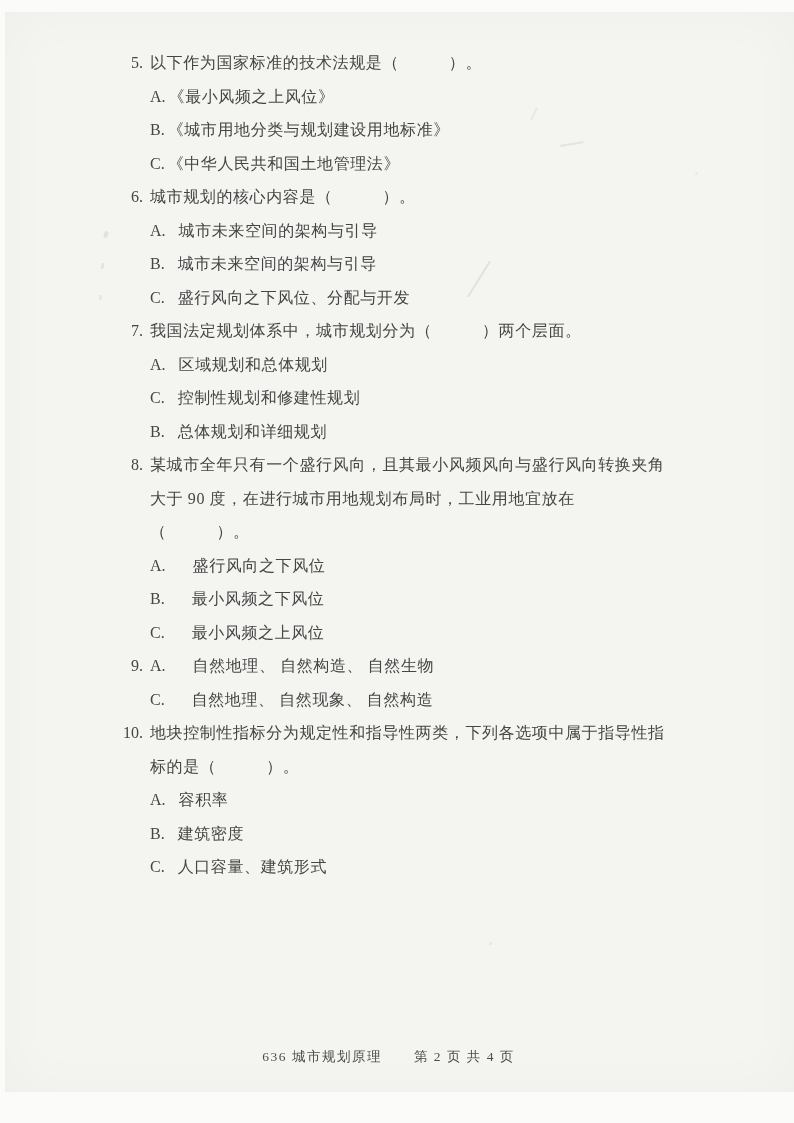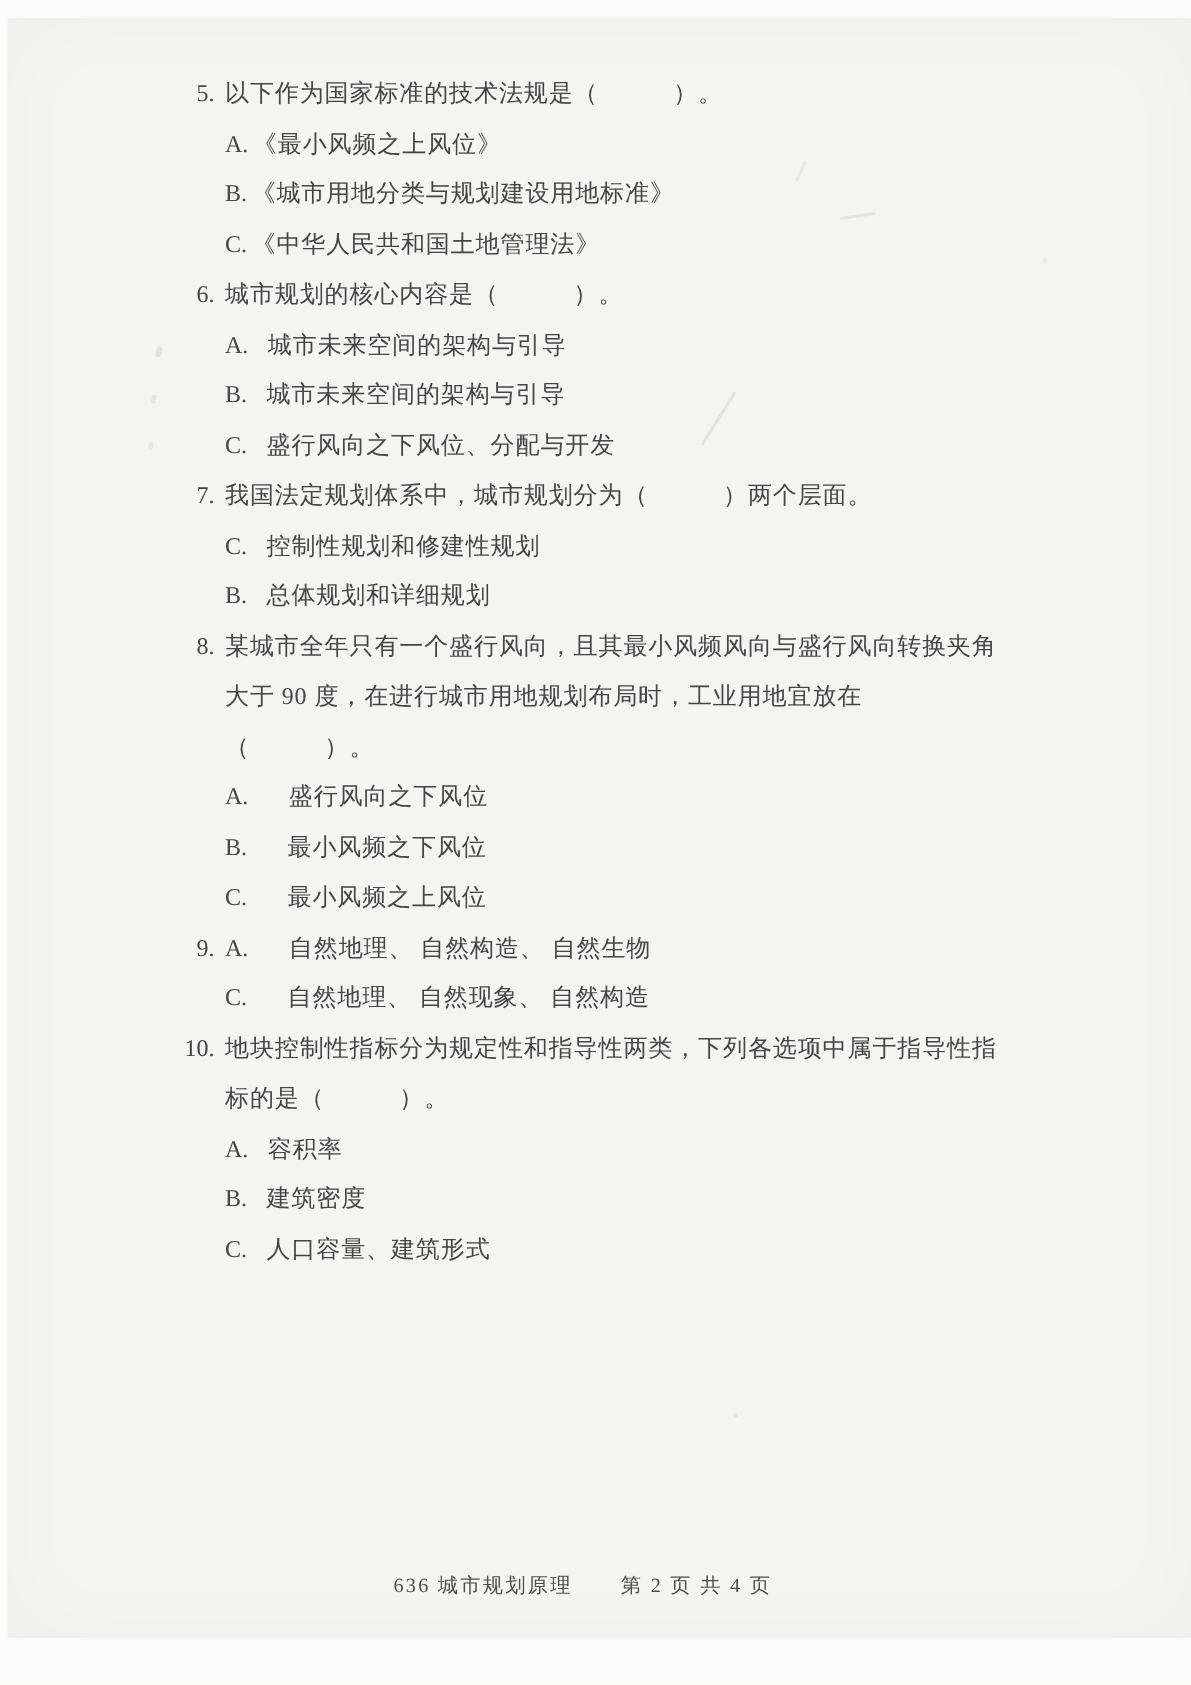--- a/index.html
+++ b/index.html
@@ -117,20 +117,23 @@
       <div class="option gap-normal">
         <span class="opt-letter">C.</span><span class="opt-text">盛行风向之下风位、分配与开发</span>
       </div>
     </section>
 
     <section class="q">
       <div class="q-line">
         <span class="q-num">7.</span><span class="q-body">我国法定规划体系中，城市规划分为（　　　）两个层面。</span>
       </div>
       <div class="option gap-normal">
+        <span class="opt-letter">A.</span><span class="opt-text">区域规划和总体规划</span>
+      </div>
+      <div class="option gap-normal">
         <span class="opt-letter">C.</span><span class="opt-text">控制性规划和修建性规划</span>
       </div>
       <div class="option gap-normal">
         <span class="opt-letter">B.</span><span class="opt-text">总体规划和详细规划</span>
       </div>
     </section>
 
     <section class="q">
       <div class="q-line">
         <span class="q-num">8.</span><span class="q-body">某城市全年只有一个盛行风向，且其最小风频风向与盛行风向转换夹角大于 90 度，在进行城市用地规划布局时，工业用地宜放在（　　　）。</span>

